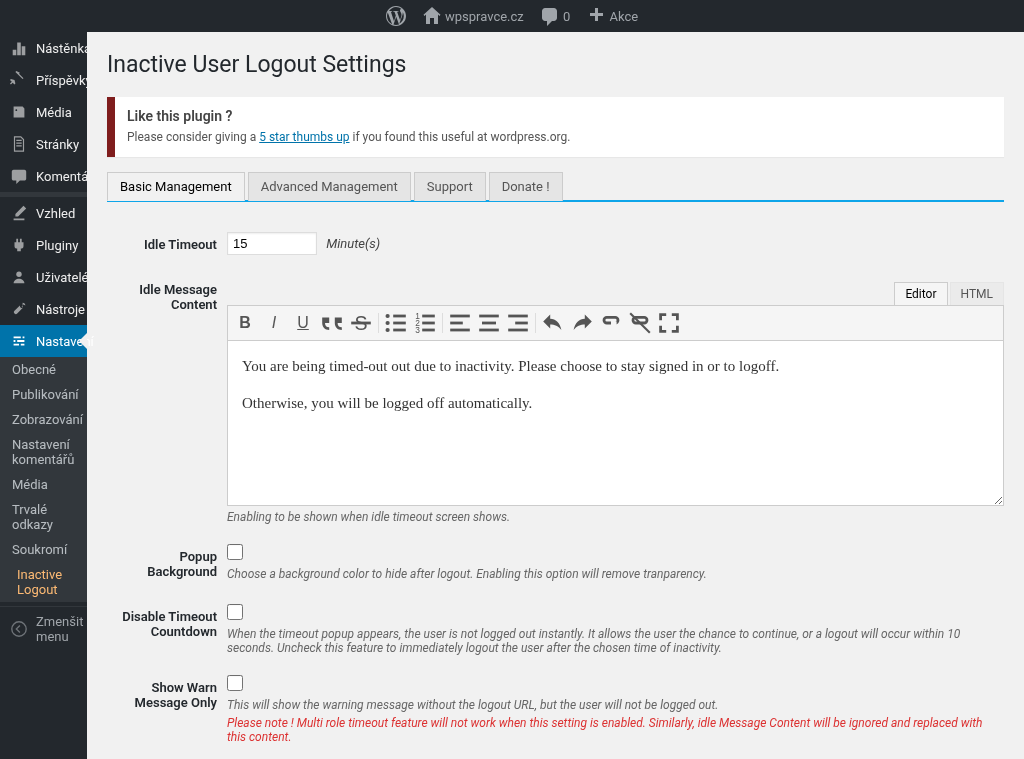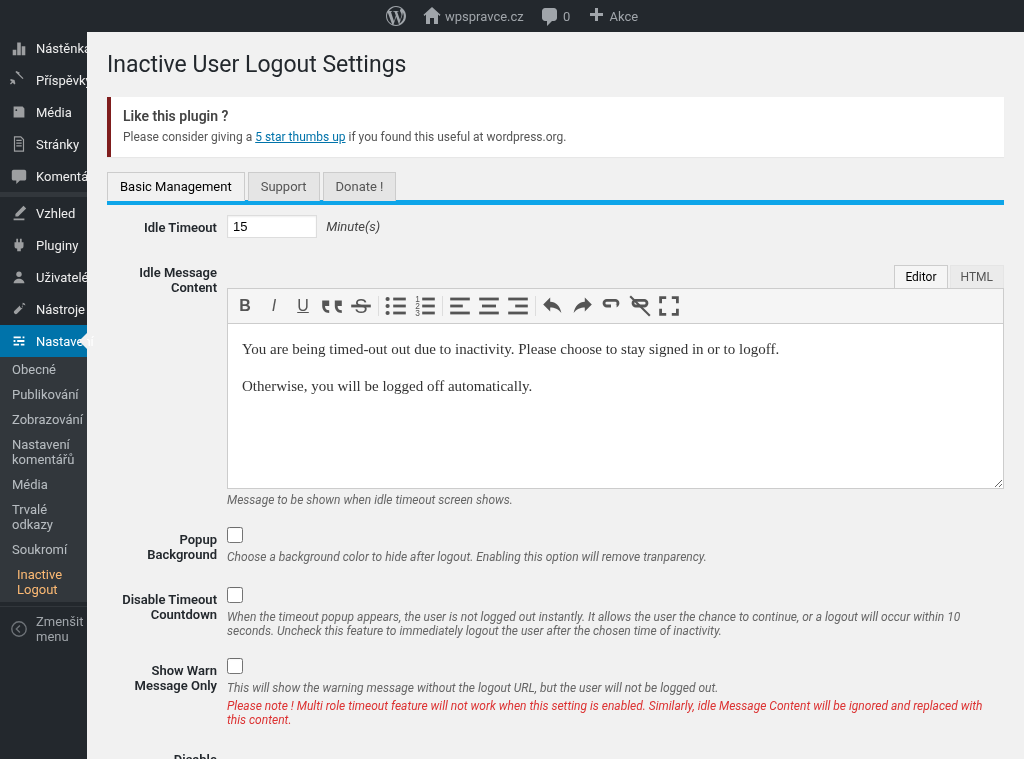--- a/index.html
+++ b/index.html
@@ -23,26 +23,26 @@
 .sidebar li.current .menu-icon { opacity: 1; }
 .submenu { background: #32373c; }
 .submenu li { padding: 5px 12px; font-size: 13px; color: rgba(240,245,250,0.7); }
 .submenu li.sub-current { color: #fdba74; font-weight: 400; padding-left: 17px; }
 .collapse-item { border-top: 1px solid #32373c; margin-top: 4px; color: #a0a5aa !important; }
 
 
 .content { flex: 1; padding: 10px 20px 40px; background: #f1f1f1; min-width: 0; }
 .page-title { font-size: 23px; font-weight: 400; color: #23282d; padding: 9px 0 4px; }
 
-.notice { background: #fff; border-left: 4px solid #7f1d1d; box-shadow: 0 1px 1px rgba(0,0,0,0.04); margin: 15px 0; padding: 1px 12px; }
+.notice { background: #fff; border-left: 8px solid #7f1d1d; box-shadow: 0 1px 1px rgba(0,0,0,0.04); margin: 15px 0; padding: 1px 12px; }
 .notice h3 { font-size: 14px; font-weight: 600; margin: 0.7em 0 0.3em; }
 .notice p { font-size: 12px; margin: 0.5em 0 1em; color: #555; }
 .notice a { color: #0073aa; text-decoration: underline; }
 
-.tabs { border-bottom: 5px solid #0ea5e9; display: flex; }
+.tabs { border-bottom: 2px solid #0ea5e9; margin-bottom: 20px; display: flex; }
 .tab { background: #e5e5e5; border: 1px solid #ccc; border-bottom: none; padding: 6px 12px; margin: 0 3px -1px 0; cursor: pointer; font-size: 13px; color: #555; }
 .tab.active { background: #f1f1f1; border-bottom: 1px solid #f1f1f1; color: #000; }
 
 .form-table { width: 100%; border-collapse: collapse; }
 .form-table th { text-align: right; vertical-align: top; padding: 15px 10px 15px 0; width: 120px; font-weight: 600; font-size: 13px; color: #23282d; }
 .form-table td { padding: 10px 0; vertical-align: top; }
 .form-table input[type=text] { width: 90px; padding: 3px 5px; border: 1px solid #ddd; background: #fff; box-shadow: inset 0 1px 2px rgba(0,0,0,0.07); font-size: 13px; }
 .form-table .unit { margin-left: 6px; font-style: italic; font-size: 13px; }
 .form-table .desc { font-style: italic; color: #666; font-size: 12px; margin-top: 4px; display: block; }
 .form-table .desc.red { color: #dc3232; font-style: italic; }
@@ -176,20 +176,21 @@
   <div class="content">
     <h1 class="page-title">Inactive User Logout Settings</h1>
 
     <div class="notice">
       <h3>Like this plugin ?</h3>
       <p><span>Please consider giving a </span><a href="#">5 star thumbs up</a><span> if you found this useful at wordpress.org.</span></p>
     </div>
 
     <div class="tabs" id="nav-tabs">
         <div class="tab active">Basic Management</div>
+        <div class="tab">Advanced Management</div>
         <div class="tab">Support</div>
         <div class="tab">Donate !</div>
       </div>
 
     <table class="form-table">
       <tbody>
           <tr>
         <th>Idle Timeout</th>
         <td>
           <input type="text" value="15" style="">
@@ -294,21 +295,21 @@
                     <svg viewBox="0 0 20 20">
                       <path d="M3 3h5v2H5v3H3V3zm14 0v5h-2V5h-3V3h5zM3 17v-5h2v3h3v2H3zm14 0h-5v-2h3v-3h2v5z"></path>
                     </svg>
                   </button>
             </div>
             <div class="editor-body" contenteditable="true" style="">
               <p>You are being timed-out out due to inactivity. Please choose to stay signed in or to logoff.</p>
               <p>Otherwise, you will be logged off automatically.</p>
             </div>
           </div>
-          <span class="editor-caption desc">Message to be shown when idle timeout screen shows.</span>
+          <span class="editor-caption desc">Enabling to be shown when idle timeout screen shows.</span>
         </td>
       </tr>
       <tr>
         <th>Popup Background</th>
         <td><input type="checkbox" style=""><span class="desc">Choose a background color to hide after logout. Enabling this option will remove tranparency.</span></td>
       </tr>
       <tr>
         <th>Disable Timeout Countdown</th>
         <td><input type="checkbox" style=""><span class="desc">When the timeout popup appears, the user is not logged out instantly. It allows the user the chance to continue, or a logout will occur within 10 seconds. Uncheck this feature to immediately logout the user after the chosen time of inactivity.</span></td>
       </tr>

